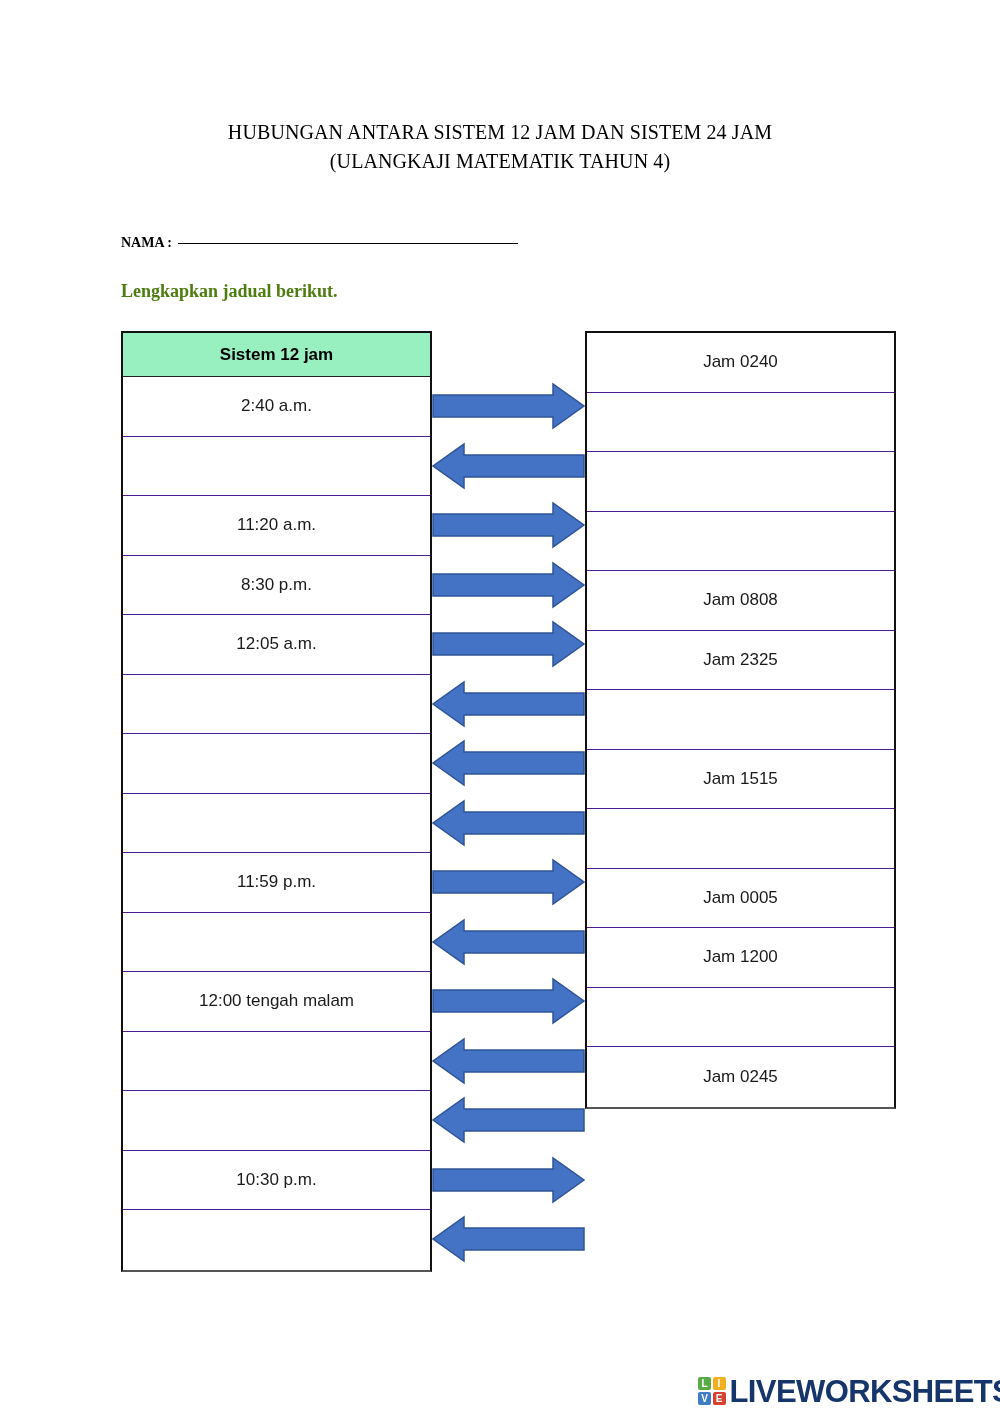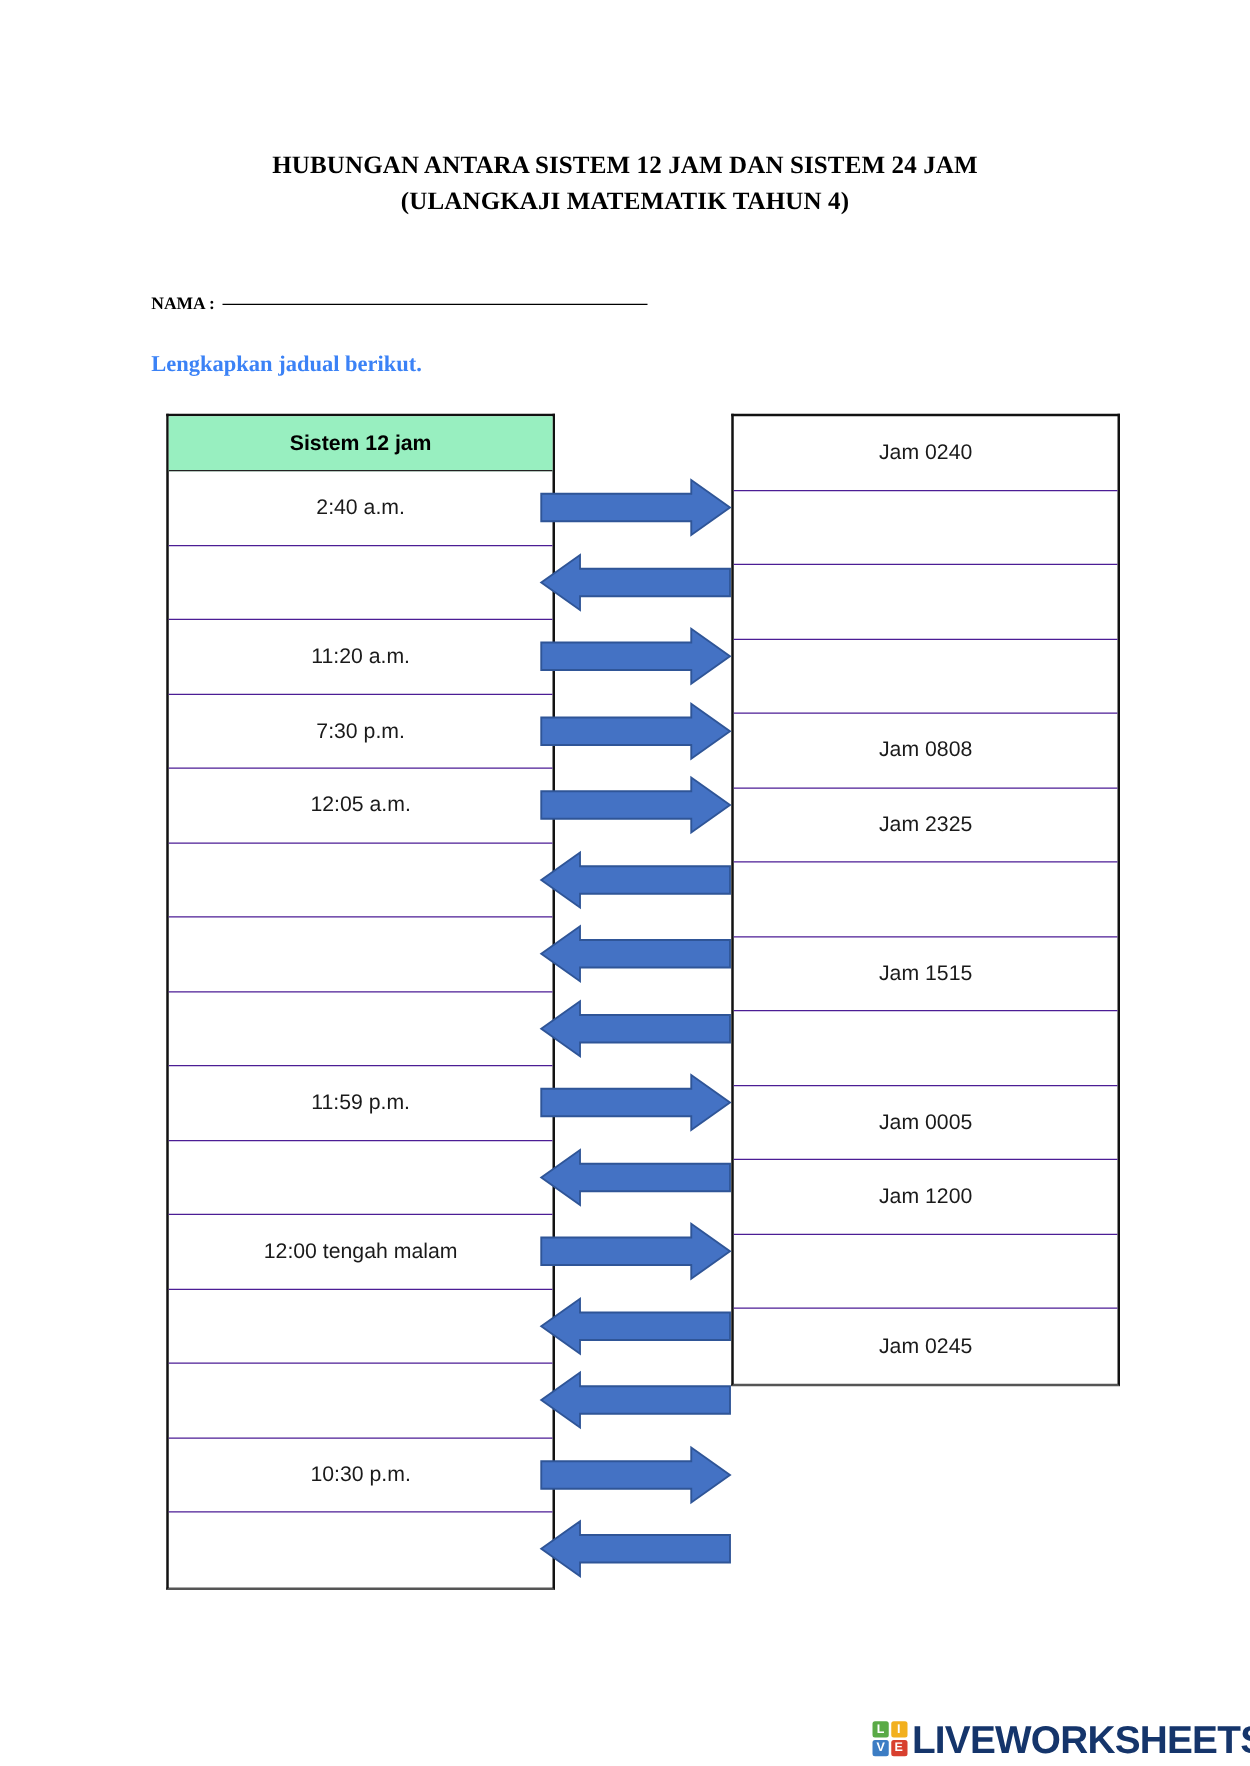--- a/index.html
+++ b/index.html
@@ -16,21 +16,21 @@
   }
 
   
   .title-block {
     position: absolute;
     left: 0;
     top: 118px;
     width: 1000px;
     text-align: center;
     font-family: "Liberation Serif", serif;
-    font-weight: bold;
+    font-weight: normal;
     font-size: 20px;
     color: #000000;
     line-height: 29px;
     letter-spacing: 0.1px;
   }
   .title-line { display: block; }
 
   
   .nama-row {
     position: absolute;
@@ -53,21 +53,21 @@
   }
 
   
   .instruction {
     position: absolute;
     left: 121px;
     top: 281px;
     font-family: "Liberation Serif", serif;
     font-weight: bold;
     font-size: 18px;
-    color: #3b82f6;
+    color: #4d7c0f;
   }
 
   
   .table-wrap {
     position: absolute;
     left: 121px;
     top: 331px;
     width: 777px;
     height: 931px;
   }
@@ -75,21 +75,21 @@
   .col {
     position: absolute;
     top: 0;
     width: 311px;
     border-left: 2px solid #111;
     border-right: 2px solid #111;
     border-top: 2px solid #111;
     border-bottom: 2px solid #555;
     box-sizing: border-box;
   }
-  .col-left  { left: 12px; }
+  .col-left  { left: 0; }
   .col-right { left: 464px; }
 
   .cell {
     height: 59.5px;
     box-sizing: border-box;
     border-bottom: 1px solid #4c1d95;
     display: flex;
     align-items: center;
     justify-content: center;
     font-size: 17px;
@@ -186,21 +186,21 @@
 
 <div class="instruction">Lengkapkan jadual berikut.</div>
 
 <div class="table-wrap">
 
   <div class="col col-left" id="col-left">
     <div class="cell header">Sistem 12 jam</div>
   <div class="cell">2:40 a.m.</div>
       <div class="cell empty"></div>
       <div class="cell">11:20 a.m.</div>
-      <div class="cell">7:30 p.m.</div>
+      <div class="cell">8:30 p.m.</div>
       <div class="cell">12:05 a.m.</div>
       <div class="cell empty"></div>
       <div class="cell empty"></div>
       <div class="cell empty"></div>
       <div class="cell">11:59 p.m.</div>
       <div class="cell empty"></div>
       <div class="cell">12:00 tengah malam</div>
       <div class="cell empty"></div>
       <div class="cell empty"></div>
       <div class="cell">10:30 p.m.</div>

